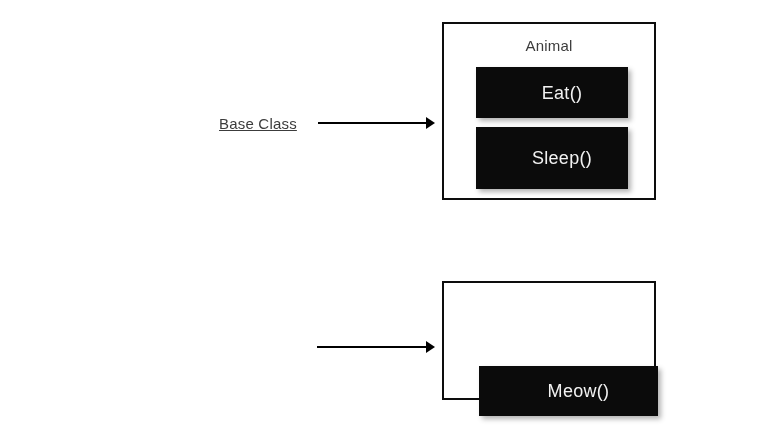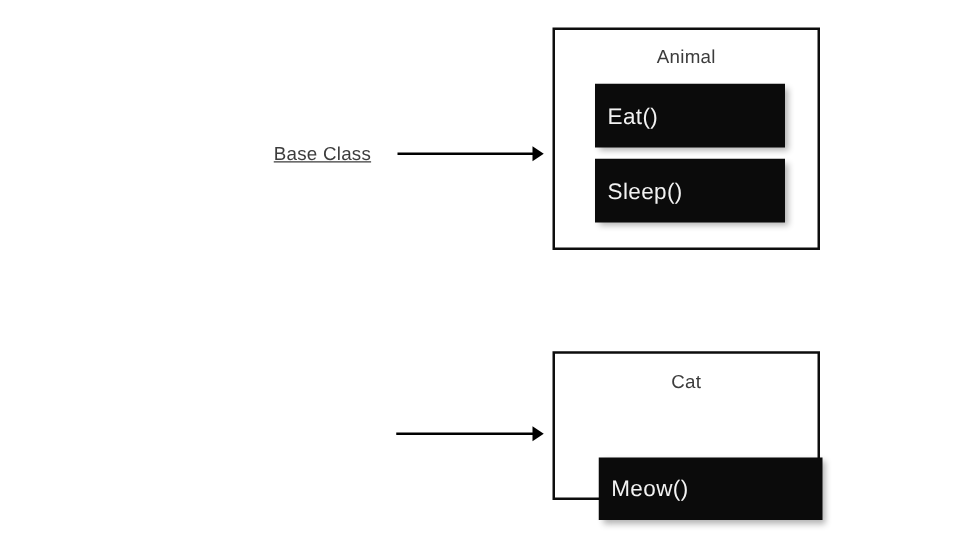--- a/index.html
+++ b/index.html
@@ -72,21 +72,21 @@
     line-height: 1;
   }
 
   
   .method-box {
     position: absolute;
     background: #0b0b0b;
     box-shadow: 3px 3px 5px rgba(0,0,0,0.30);
     display: flex;
     align-items: center;
-    justify-content: flex-start;
+    justify-content: center;
     box-sizing: border-box;
   }
   .method-label {
     color: #f2f2f2;
     font-size: 18px;
     letter-spacing: 0.3px;
     line-height: 1;
     transform: translateX(10px);
     white-space: nowrap;
   }
@@ -110,27 +110,26 @@
   </div>
 
   <div class="class-box" style="left:442px; top:22px; width:214px; height:178px;padding-left:12px;">
 
     <div class="class-title" style="top:14px;">Animal</div>
 
     <div class="method-box" style="left:32px; top:43px; width:152px; height:51px;">
       <span class="method-label">Eat()</span>
     </div>
 
-    <div class="method-box" style="left:32px; top:103px; width:152px; height:51px;">
+    <div class="method-box" style="left:32px; top:103px; width:152px; height:62px;">
       <span class="method-label">Sleep()</span>
     </div>
   </div>
 
   <div class="class-box" style="left:442px; top:281px; width:214px; height:119px;">
 
-    <div class="class-title" style="top:15px;">Cat</div>
 
     <div class="method-box" style="left:35px; top:39px; width:179px; height:50px;margin-top:44px;">
       <span class="method-label">Meow()</span>
     </div>
   </div>
 
 </div>
 
 </body></html>

